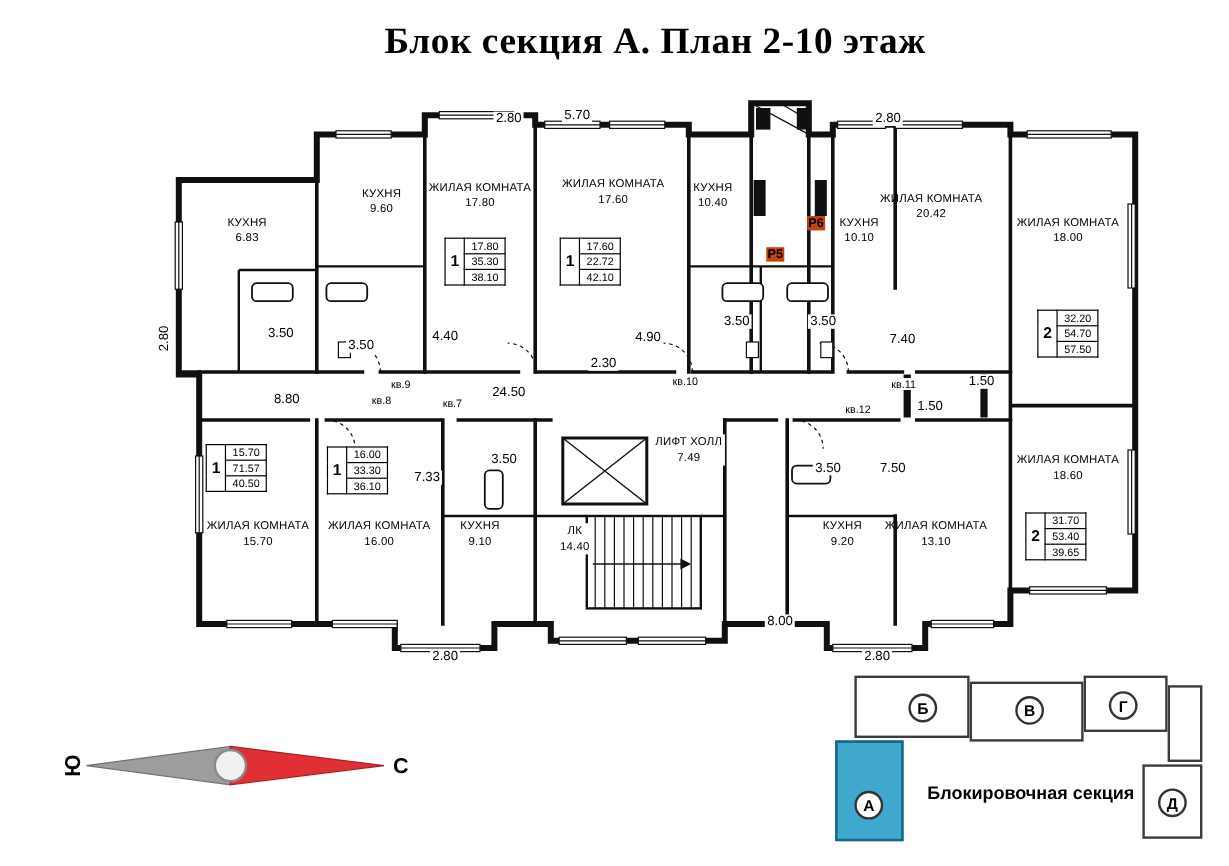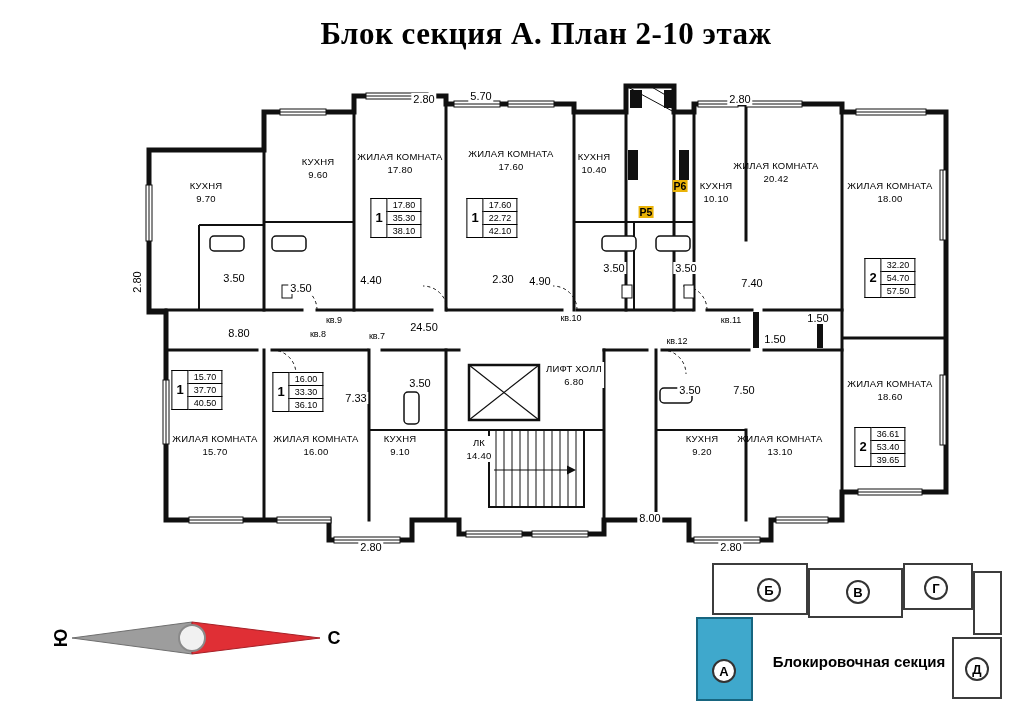--- a/index.html
+++ b/index.html
@@ -8,21 +8,21 @@
   .title { position:absolute; top:16px; left:0; width:100%; text-align:center;
            font-family:"Liberation Serif",serif; font-size:31px; font-weight:700; letter-spacing:.5px; }
   .plan-svg { position:absolute; top:0; left:0; }
   .lbl { position:absolute; transform:translate(-50%,-50%); text-align:center; white-space:nowrap; }
   .room { font-size:9.5px; line-height:13px; letter-spacing:.2px; }
   .room span { display:block; }
   .wbg { background:#fff; padding:0 2px; }
   .dim { font-size:11px; background:#fff; padding:0 2px; }
   .rot { transform:translate(-50%,-50%) rotate(-90deg); }
   .flat { font-size:9px; background:#fff; padding:0 1px; }
-  .riser { font-size:10.5px; font-weight:700; background:#eab308; padding:0 1px; }
+  .riser { font-size:10.5px; font-weight:700; background:#c2410c; padding:0 1px; }
   table.spec { position:absolute; transform:translate(-50%,-50%); border-collapse:collapse; background:#fff; }
   table.spec td { border:1px solid #000; font-size:9px; line-height:12px; padding:0 3px; text-align:center; min-width:34px; }
   table.spec td.t { font-size:13px; font-weight:700; min-width:14px; padding:0 4px; }
   .compass { position:absolute; left:16px; top:610px; width:300px; height:60px; }
   .scheme { position:absolute; left:650px; top:553px; width:340px; height:162px; }
   .sec { position:absolute; border:2px solid #3c3c3c; background:#fff; }
   .sec.active { border-color:#17657f; }
   .badge { position:absolute; width:24px; height:24px; border:2px solid #333; border-radius:50%;
            background:#fff; font-size:13px; font-weight:700; display:flex; align-items:center;
            justify-content:center; transform:translate(-50%,-50%); }
@@ -121,21 +121,21 @@
       <rect x="370" y="392" width="15" height="32" rx="4"></rect>
       <rect x="626" y="388" width="32" height="15" rx="4"></rect>
       <rect x="248" y="285" width="10" height="13" stroke-width="1"></rect>
       <rect x="588" y="285" width="10" height="13" stroke-width="1"></rect>
       <rect x="650" y="285" width="10" height="13" stroke-width="1"></rect>
     </g>
   </svg>
 
   <div class="lbl room" style="left:172px;top:192px">
       <span>КУХНЯ</span>
-      <span>9.70</span>
+      <span>6.83</span>
     </div>
   <div class="lbl room" style="left:284px;top:168px">
       <span>КУХНЯ</span>
       <span>9.60</span>
     </div>
   <div class="lbl room" style="left:366px;top:163px">
       <span>ЖИЛАЯ КОМНАТА</span>
       <span>17.80</span>
     </div>
   <div class="lbl room" style="left:477px;top:160px">
@@ -177,21 +177,21 @@
   <div class="lbl room" style="left:746px;top:445px">
       <span>ЖИЛАЯ КОМНАТА</span>
       <span>13.10</span>
     </div>
   <div class="lbl room" style="left:856px;top:390px">
       <span>ЖИЛАЯ КОМНАТА</span>
       <span>18.60</span>
     </div>
   <div class="lbl room wbg" style="left:540px;top:375px">
       <span>ЛИФТ ХОЛЛ</span>
-      <span>6.80</span>
+      <span>7.49</span>
     </div>
   <div class="lbl room wbg" style="left:445px;top:449px">
       <span>ЛК</span>
       <span>14.40</span>
     </div>
 
   <table class="spec" style="left:362px;top:218px">
     <tbody>
         <tr>
           <td class="t" rowspan="3">1</td>
@@ -233,21 +233,21 @@
         </tr>
   </tbody>
     </table>
   <table class="spec" style="left:163px;top:390px">
     <tbody>
         <tr>
           <td class="t" rowspan="3">1</td>
           <td>15.70</td>
         </tr>
     <tr>
-          <td>37.70</td>
+          <td>71.57</td>
         </tr>
     <tr>
           <td>40.50</td>
         </tr>
   </tbody>
     </table>
   <table class="spec" style="left:264px;top:392px">
     <tbody>
         <tr>
           <td class="t" rowspan="3">1</td>
@@ -258,61 +258,61 @@
         </tr>
     <tr>
           <td>36.10</td>
         </tr>
   </tbody>
     </table>
   <table class="spec" style="left:846px;top:447px">
     <tbody>
         <tr>
           <td class="t" rowspan="3">2</td>
-          <td>36.61</td>
+          <td>31.70</td>
         </tr>
     <tr>
           <td>53.40</td>
         </tr>
     <tr>
           <td>39.65</td>
         </tr>
   </tbody>
     </table>
 
   <span class="lbl dim" style="left:390px;top:99px">2.80</span>
   <span class="lbl dim" style="left:447px;top:96px">5.70</span>
   <span class="lbl dim" style="left:706px;top:99px">2.80</span>
   <span class="lbl dim rot" style="left:103px;top:282px">2.80</span>
   <span class="lbl dim" style="left:200px;top:278px">3.50</span>
   <span class="lbl dim" style="left:267px;top:288px">3.50</span>
   <span class="lbl dim" style="left:337px;top:280px">4.40</span>
-  <span class="lbl dim" style="left:469px;top:279px">2.30</span>
+  <span class="lbl dim" style="left:469px;top:303px">2.30</span>
   <span class="lbl dim" style="left:506px;top:281px">4.90</span>
   <span class="lbl dim" style="left:580px;top:268px">3.50</span>
   <span class="lbl dim" style="left:652px;top:268px">3.50</span>
   <span class="lbl dim" style="left:718px;top:283px">7.40</span>
   <span class="lbl dim" style="left:205px;top:333px">8.80</span>
   <span class="lbl dim" style="left:390px;top:327px">24.50</span>
   <span class="lbl dim" style="left:784px;top:318px">1.50</span>
   <span class="lbl dim" style="left:741px;top:339px">1.50</span>
   <span class="lbl dim" style="left:386px;top:383px">3.50</span>
   <span class="lbl dim" style="left:322px;top:398px">7.33</span>
   <span class="lbl dim" style="left:656px;top:390px">3.50</span>
   <span class="lbl dim" style="left:710px;top:390px">7.50</span>
   <span class="lbl dim" style="left:616px;top:518px">8.00</span>
   <span class="lbl dim" style="left:337px;top:547px">2.80</span>
   <span class="lbl dim" style="left:697px;top:547px">2.80</span>
 
   <span class="lbl flat" style="left:300px;top:320px">кв.9</span>
   <span class="lbl flat" style="left:284px;top:334px">кв.8</span>
   <span class="lbl flat" style="left:343px;top:336px">кв.7</span>
   <span class="lbl flat" style="left:537px;top:318px">кв.10</span>
-  <span class="lbl flat" style="left:697px;top:320px">кв.11</span>
-  <span class="lbl flat" style="left:643px;top:341px">кв.12</span>
+  <span class="lbl flat" style="left:719px;top:320px">кв.11</span>
+  <span class="lbl flat" style="left:681px;top:341px">кв.12</span>
 
   <span class="lbl riser" style="left:612px;top:212px">Р5</span>
   <span class="lbl riser" style="left:646px;top:186px">Р6</span>
 
   <div class="compass">
     <svg width="300" height="60" viewBox="0 0 300 60">
       <polygon points="22,28 142,12 142,44" fill="#9d9d9d" stroke="#6f6f6f" stroke-width="1"></polygon>
       <polygon points="142,12 270,28 142,44" fill="#e02f35" stroke="#a51f26" stroke-width="1"></polygon>
       <circle cx="142" cy="28" r="13" fill="#f1f1f1" stroke="#8a8a8a" stroke-width="2"></circle>
       <text x="12" y="28" transform="rotate(-90 12 28)" text-anchor="middle" dominant-baseline="middle" font-size="18" font-weight="bold">Ю</text>

